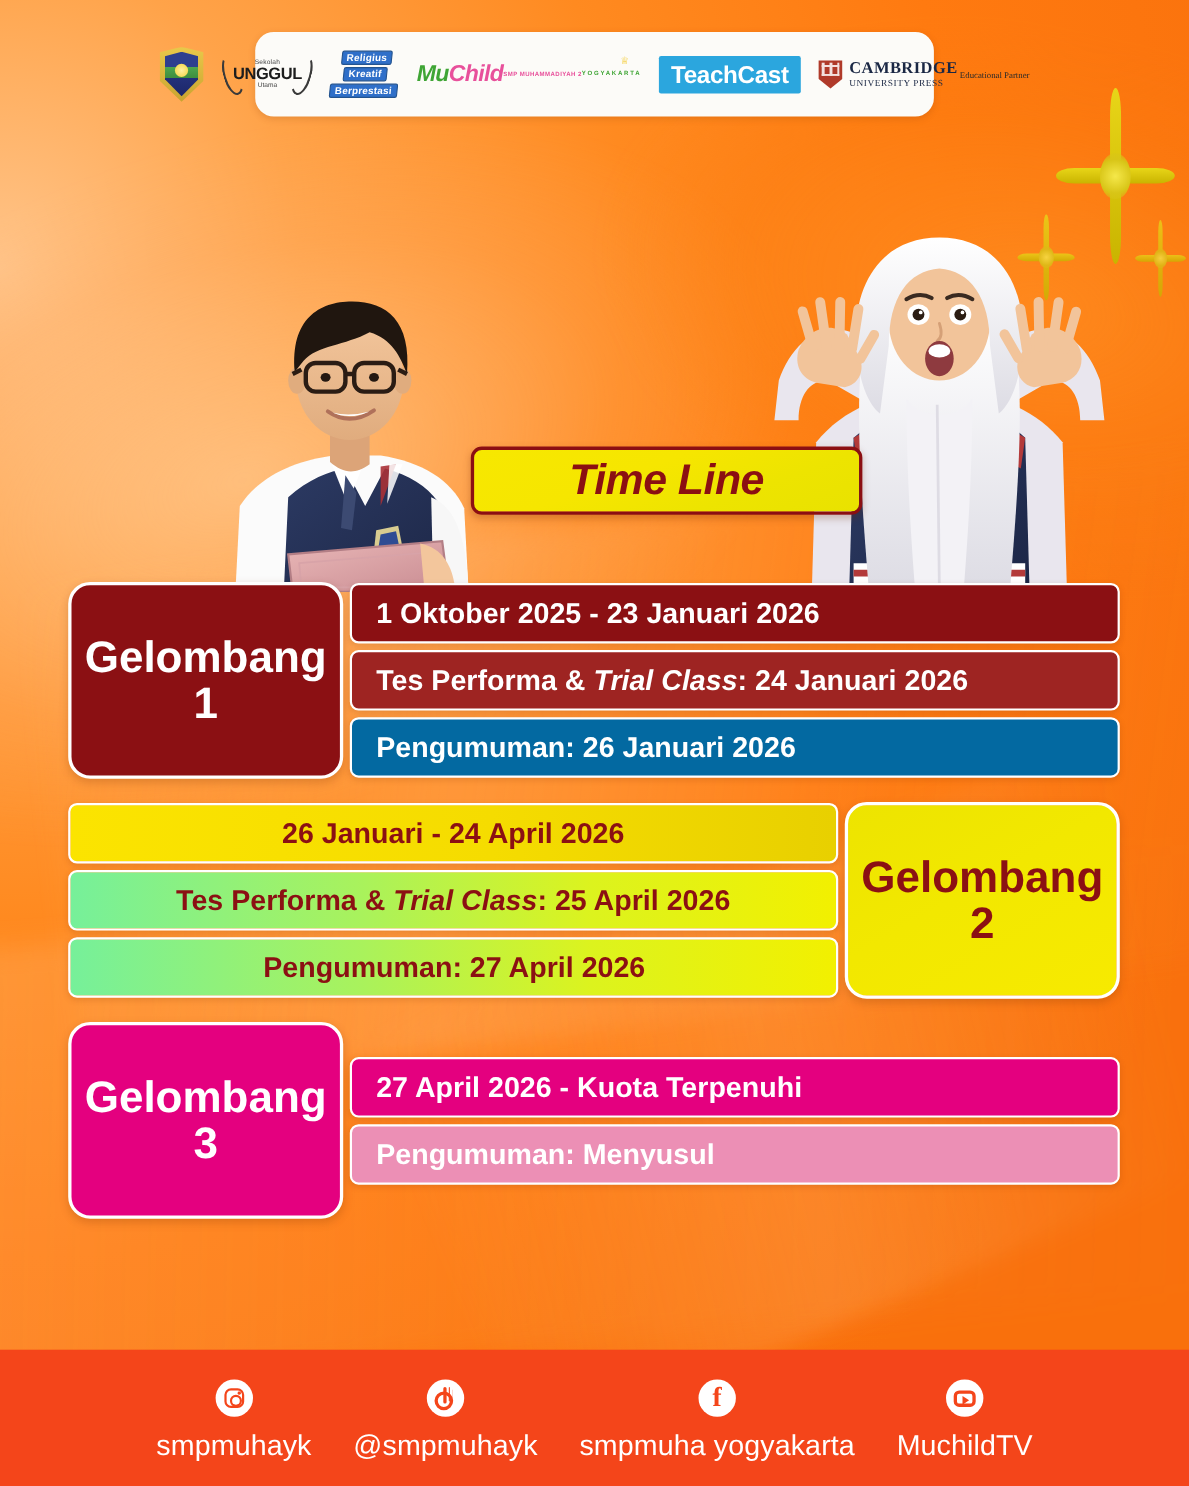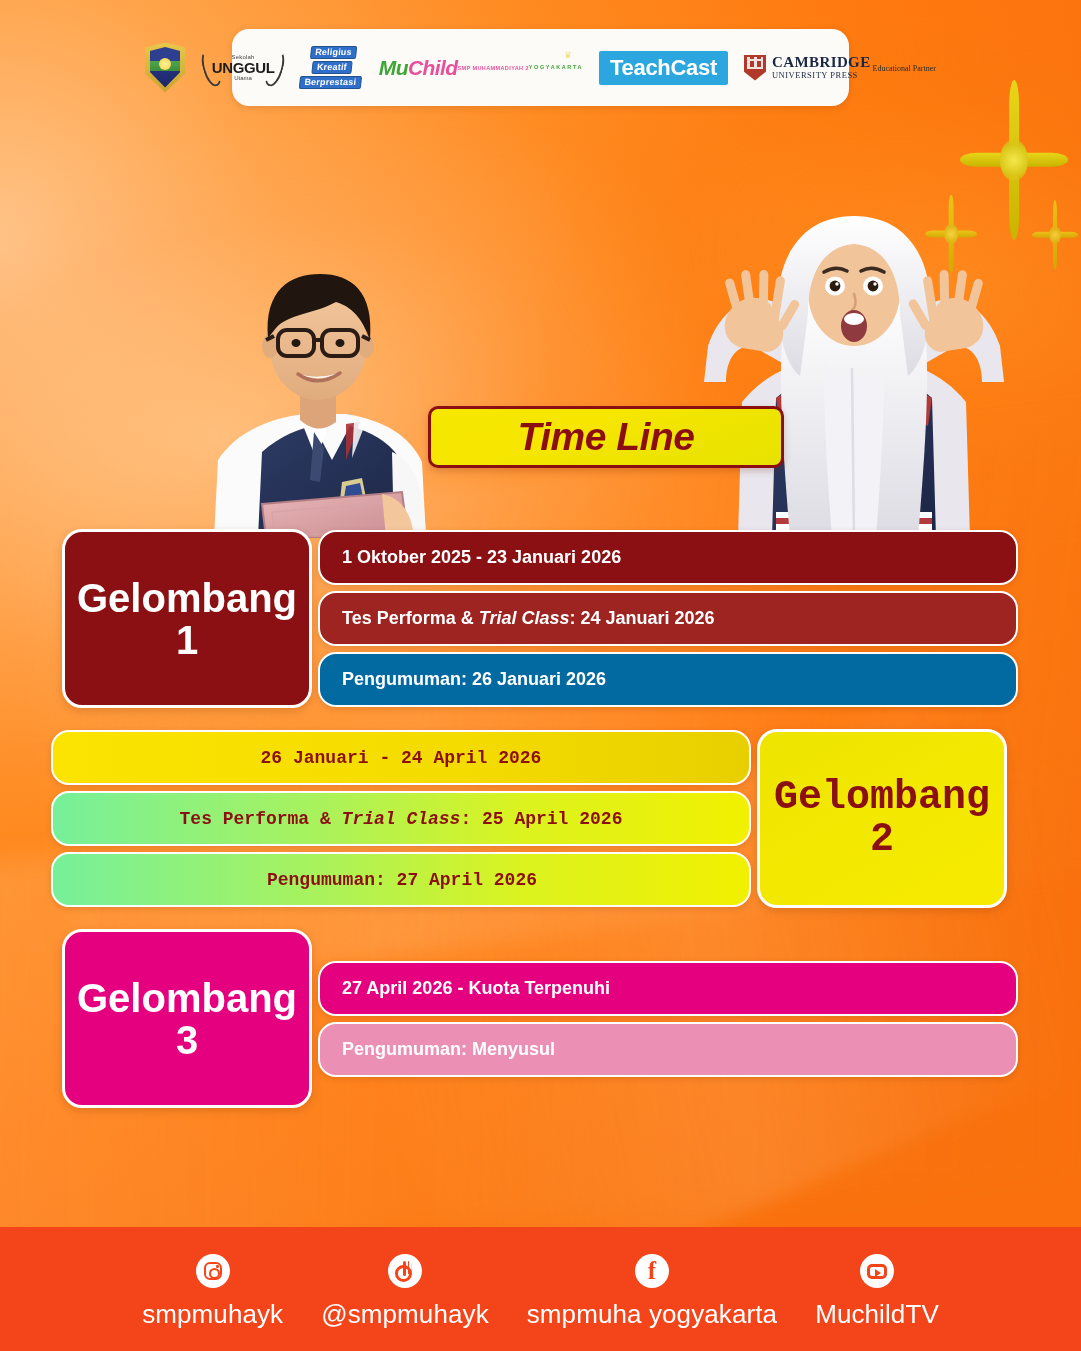--- a/index.html
+++ b/index.html
@@ -168,39 +168,39 @@
 
   .tag {
     border:3px solid #FFFFFF; border-radius:20px;
     display:flex; align-items:center; justify-content:center;
     text-align:center; line-height:1.05;
     font-size:40px; font-weight:bold;
     box-shadow:0 3px 8px rgba(120,45,0,.22);
   }
   .rows { display:flex; flex-direction:column; justify-content:center; gap:6px; }
   .row {
-    border:2.5px solid #FFFFFF; border-radius:18px;
+    border:2.5px solid #FFFFFF; border-radius:8px;
     display:flex; align-items:center;
-    font-size:18px; font-weight:bold;
+    font-size:26px; font-weight:bold;
     box-shadow:0 2px 6px rgba(120,45,0,.18);
     white-space:nowrap;
   }
   .row .txt em { font-style:italic; }
 
   
   #wave-1 { left:62px; top:529px; width:956px; height:179px; }
   #wave-1 .tag { width:250px; height:179px; background:#8B1013; color:#fff; }
   #wave-1 .rows { margin-left:6px; width:700px; }
   #wave-1 .row { height:55px; padding-left:22px; color:#fff; }
   #wave-1 .row.r1 { background:#8B1013; }
   #wave-1 .row.r2 { background:#9E2422; }
   #wave-1 .row.r3 { background:#0369a1; }
 
   
-  #wave-2 { left:51px; top:729px; width:956px; height:179px;font-family:Liberation Mono, monospace; }
+  #wave-2 { left:62px; top:729px; width:956px; height:179px; }
   #wave-2 .rows { width:700px; }
   #wave-2 .row { height:55px; justify-content:center; padding:0 22px; color:#8B1013; }
   #wave-2 .row.r1 { background:linear-gradient(90deg,#FBE400 0%, #F5DC00 55%, #E8D000 100%); }
   #wave-2 .row.r2 { background:linear-gradient(90deg,#76F09A 0%, #A9F25C 38%, #DCF31E 68%, #F2F000 100%); }
   #wave-2 .row.r3 { background:linear-gradient(90deg,#76F09A 0%, #A9F25C 38%, #DCF31E 68%, #F2F000 100%);padding-left:24px; }
   #wave-2 .tag {
     width:250px; height:179px; margin-left:6px;
     background:linear-gradient(150deg,#EDE400 0%, #F2E800 45%, #F7EA00 100%);
     color:#8B1013;
   }

